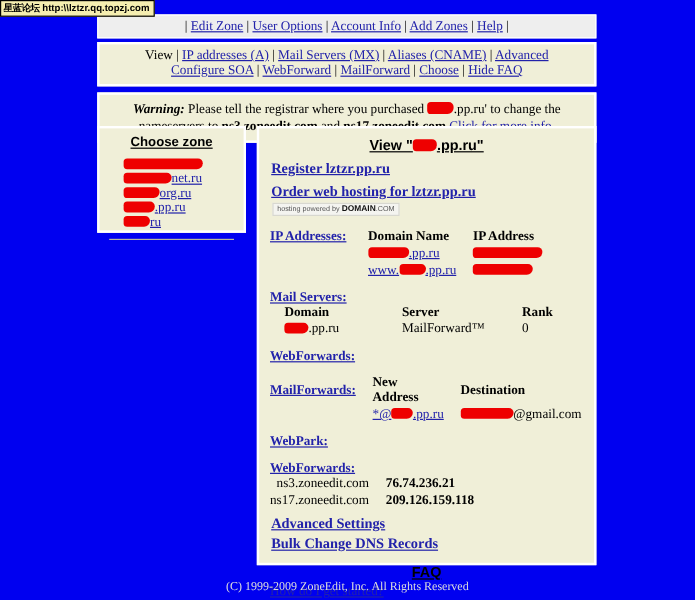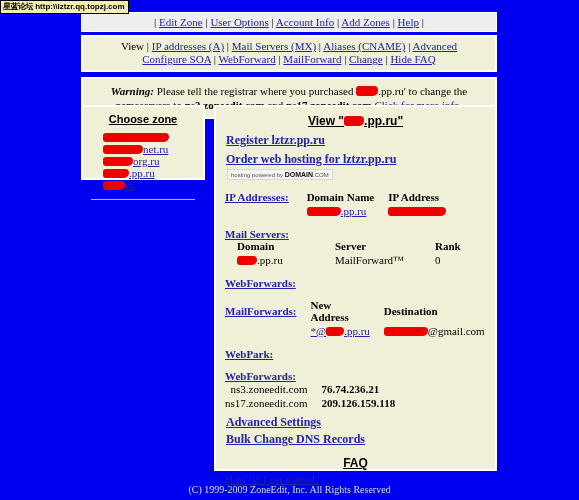--- a/index.html
+++ b/index.html
@@ -96,21 +96,21 @@
     position: absolute;
     left: 81px;
     top: 105px;
     width: 416px;
   }
   #leftcol {
     position: absolute;
     left: 0;
     top: 0;
     width: 124px;
-    height: 75px;
+    height: 89px;
     background: #f0efd8;
     border: 2px solid #ffffff;
     box-sizing: border-box;
     padding: 5px 6px 5px 6px;
   }
   #rightcol {
     position: absolute;
     left: 133px;
     top: 0;
     width: 283px;
@@ -263,21 +263,21 @@
       <span class="sep">|</span>
       <a>Advanced</a>
     </div>
     <div>
       <a>Configure SOA</a>
       <span class="sep">|</span>
       <a>WebForward</a>
       <span class="sep">|</span>
       <a>MailForward</a>
       <span class="sep">|</span>
-      <a>Change</a>
+      <a>Choose</a>
       <span class="sep">|</span>
       <a>Hide FAQ</a>
     </div>
   </div>
 
   <div id="warnbox">
     <div>
       <span class="w-label">Warning:</span>
       <span>Please tell the registrar where you purchased </span><span class="redact tall" style="width:22px;"></span><span>.pp.ru'</span><span> to change the</span>
     </div>
@@ -333,20 +333,25 @@
             <tr>
           <th style="padding-right:18px;"><span class="sect-head" style="margin-left:0;">IP Addresses:</span></th>
           <th>Domain Name</th>
           <th>IP Address</th>
         </tr>
         <tr>
           <td></td>
           <td><span class="redact" style="width:34px;"></span><a>.pp.ru</a></td>
           <td><span class="redact" style="width:58px;"></span></td>
         </tr>
+        <tr>
+          <td></td>
+          <td><a>www.</a><span class="redact" style="width:22px;"></span><a>.pp.ru</a></td>
+          <td><span class="redact" style="width:50px;"></span></td>
+        </tr>
       </tbody>
         </table>
     </div>
 
     <div class="sect">
       <div><span class="sect-head">Mail Servers:</span></div>
       <table class="rec" style="margin-left:14px;">
         <tbody>
             <tr>
           <th style="width:84px;">Domain</th>

